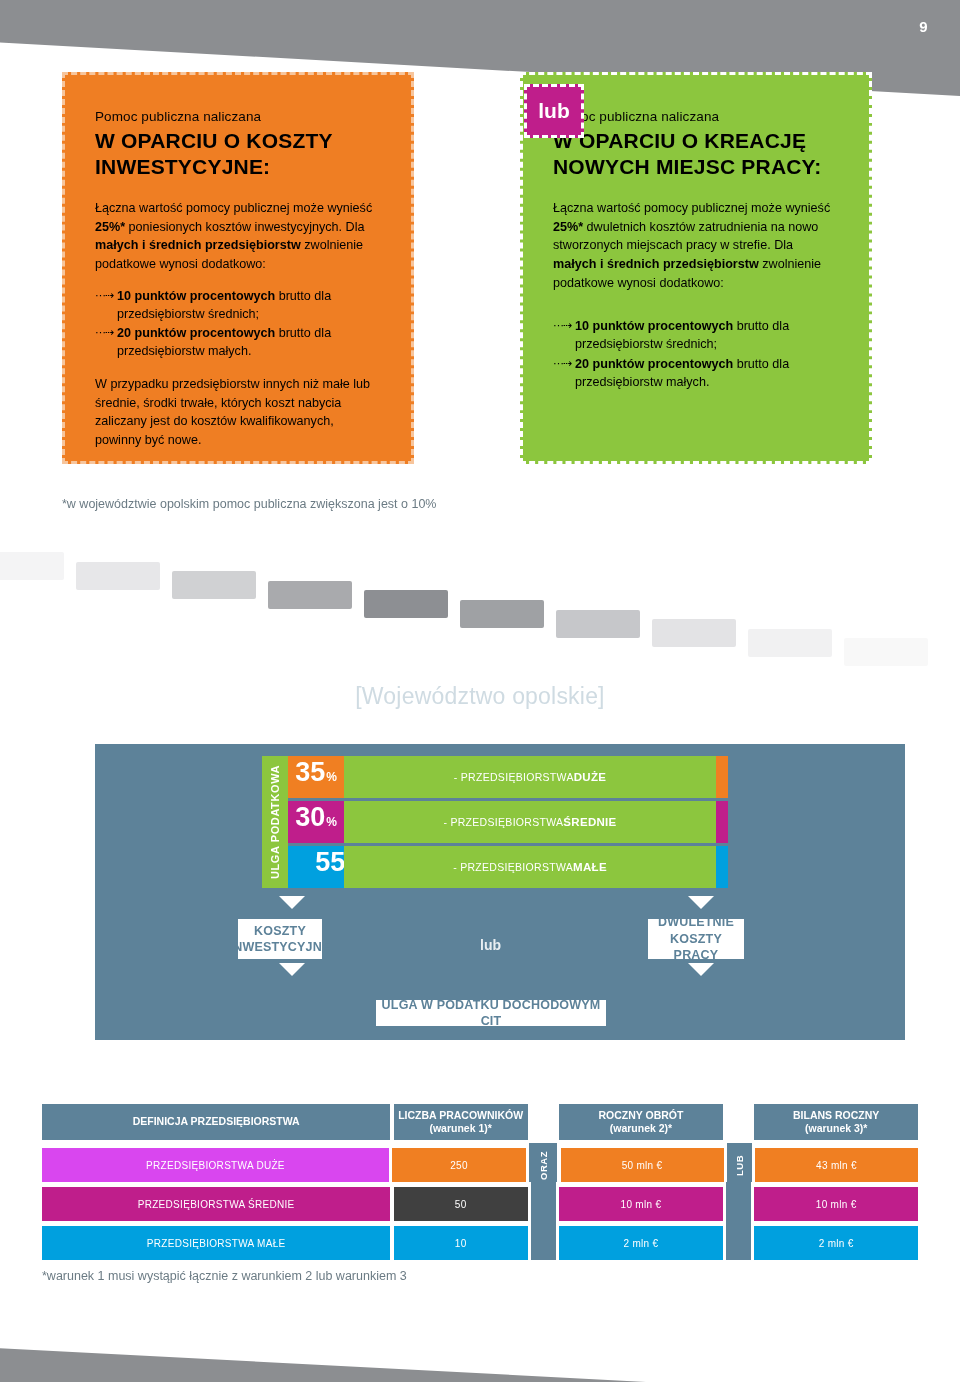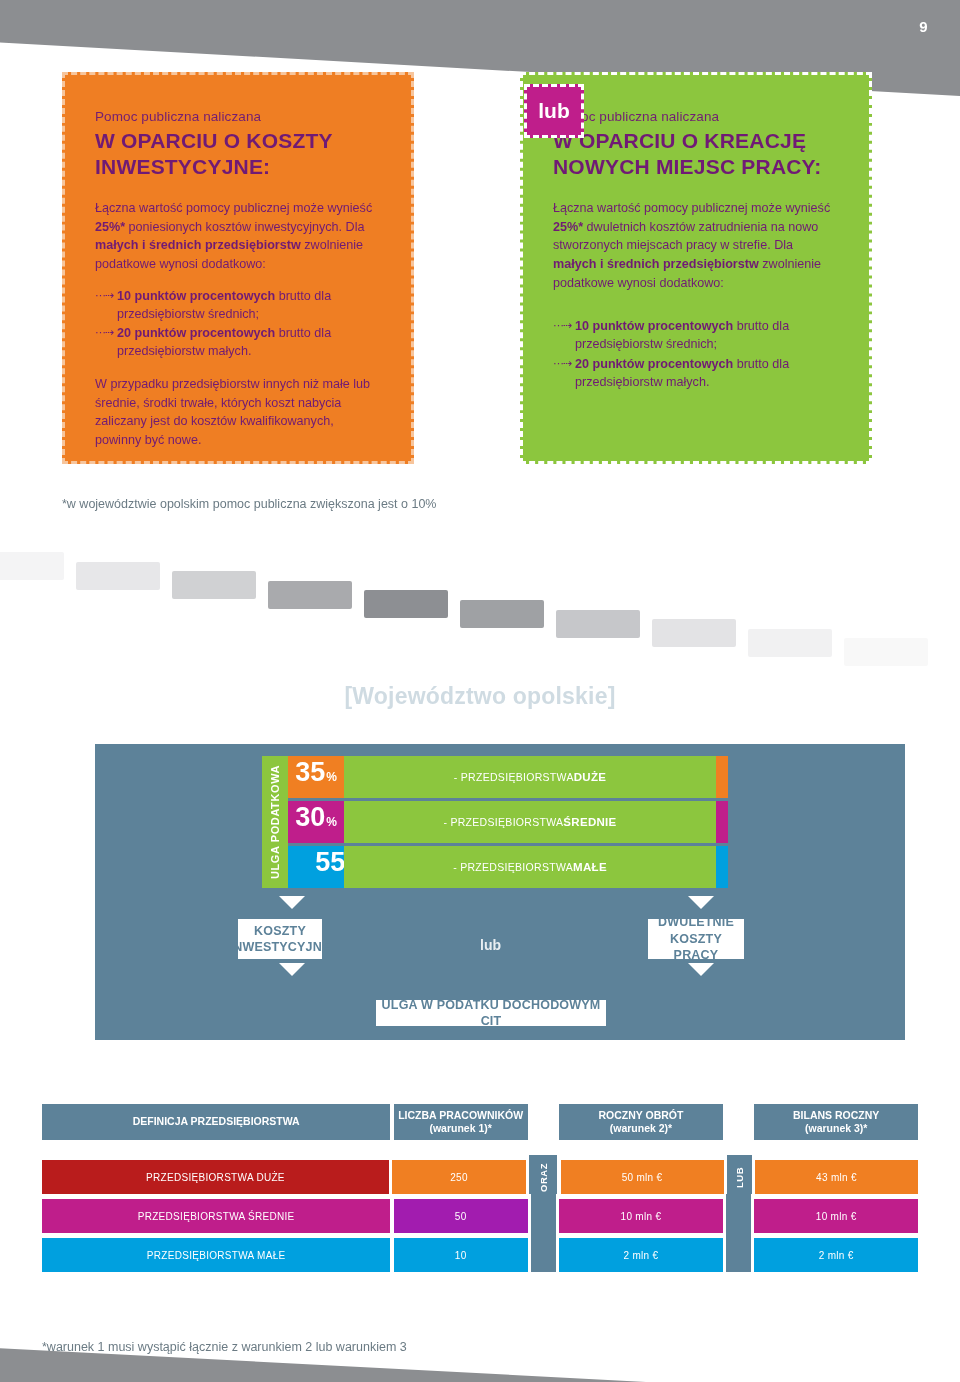--- a/index.html
+++ b/index.html
@@ -33,21 +33,21 @@
   .dashband{position:absolute;left:-20px;top:552px;width:1010px;height:120px;}
   .dseg{
     position:absolute;height:28px;width:84px;border-radius:2px;
   }
 
   
   .boxwrap{position:absolute;left:62px;top:72px;width:842px;height:400px;}
   .infobox{
     position:absolute;top:0;width:352px;height:392px;
     box-sizing:border-box;padding:34px 30px 20px 30px;
-    color:#701a75;
+    color:#000000;
   }
   .box-orange{left:0;background:#ef7e23;border:3px dashed rgba(255,255,255,.55);}
   .box-green{left:458px;background:#8cc63e;border:3px dashed #ffffff;}
 
   .kicker{font-size:13.5px;font-weight:400;letter-spacing:.1px;margin-bottom:4px;opacity:.97;}
   .bigtitle{font-size:21px;font-weight:bold;line-height:1.22;letter-spacing:.2px;margin:0 0 20px 0;}
   .body-p{font-size:12.6px;line-height:1.48;margin:0 0 14px 0;}
   .body-p b{font-weight:bold;}
   .bullets{margin:0;padding:0;list-style:none;}
   .bullets li{
@@ -67,21 +67,21 @@
     display:flex;align-items:center;justify-content:center;z-index:5;
   }
 
   .footnote1{
     position:absolute;left:62px;top:497px;font-size:12.5px;color:#6b7b84;
   }
 
   
   .charttitle{
     position:absolute;left:0;top:683px;width:960px;text-align:center;
-    font-size:23px;font-weight:bold;color:#cfdbe2;letter-spacing:.2px;
+    font-size:23px;font-weight:normal;color:#cfdbe2;letter-spacing:.2px;
   }
   .bluepanel{
     position:absolute;left:95px;top:744px;width:810px;height:296px;
     background:#5d8299;
   }
   .vlabel{
     position:absolute;left:262px;top:756px;width:26px;height:132px;
     background:#8cc63e;display:flex;align-items:center;justify-content:center;
   }
   .vlabel span{
@@ -116,21 +116,21 @@
     font-size:12.5px;font-weight:bold;line-height:1.32;letter-spacing:.2px;
     display:flex;align-items:center;justify-content:center;text-align:center;
   }
   .lubmid{
     position:absolute;color:#e8eef2;font-size:14px;font-weight:bold;
   }
 
   
   .tbl{position:absolute;left:42px;top:1104px;width:876px;}
   .trow{display:flex;align-items:stretch;margin-bottom:5px;height:34px;}
-  .trow.head{height:36px;margin-bottom:20px;}
+  .trow.head{height:36px;margin-bottom:8px;}
   .cell{
     display:flex;align-items:center;justify-content:center;text-align:center;
     color:#ffffff;box-sizing:border-box;
   }
   .c-def{width:396px;}
   .c-gap{width:4px;background:transparent;}
   .c-emp{width:152px;}
   .c-conn{width:28px;}
   .c-turn{width:186px;}
   .c-bal{width:186px;}
@@ -139,21 +139,21 @@
   .connlabel{
     background:#5d8299;width:28px;
     display:flex;align-items:center;justify-content:center;
   }
   .connlabel span{
     transform:rotate(-90deg);color:#ffffff;font-size:9.5px;font-weight:bold;
     letter-spacing:.5px;white-space:nowrap;
   }
   .rowtxt{font-size:10px;font-weight:500;letter-spacing:.3px;}
   .footnote2{
-    position:absolute;left:42px;top:1340px;font-size:12.5px;color:#6b7b84;
+    position:absolute;left:42px;top:1269px;font-size:12.5px;color:#6b7b84;
   }
 </style>
 </head>
 <body>
 
 <div class="page">
 
   <div class="topband2"></div>
   <div class="topband"></div>
   <div class="pagenum">9</div>
@@ -287,40 +287,40 @@
         <div>
             <div>BILANS ROCZNY</div>
             <div>(warunek 3)*</div>
           </div>
       </div>
     </div>
 
     <div id="tbody">
         <div style="position: relative;">
           <div class="trow">
-            <div class="cell c-def rowtxt" style="background: #b91c1c;">PRZEDSIĘBIORSTWA DUŻE</div>
+            <div class="cell c-def rowtxt" style="background: #d946ef;">PRZEDSIĘBIORSTWA DUŻE</div>
             <div class="c-gap"></div>
             <div class="cell c-emp rowtxt" style="background: rgb(240, 127, 34);">250</div>
             <div class="c-gap"></div>
             <div class="connlabel" style="margin-top: -5px; padding-top: 5px; box-sizing: border-box;">
               <span>ORAZ</span>
             </div>
             <div class="c-gap"></div>
             <div class="cell c-turn rowtxt" style="background: rgb(240, 127, 34);">50 mln €</div>
             <div class="c-gap"></div>
             <div class="connlabel" style="margin-top: -5px; padding-top: 5px; box-sizing: border-box;">
               <span>LUB</span>
             </div>
             <div class="c-gap"></div>
             <div class="cell c-bal rowtxt" style="background: rgb(240, 127, 34);">43 mln €</div>
           </div>
           <div class="trow">
             <div class="cell c-def rowtxt" style="background: rgb(191, 30, 139);">PRZEDSIĘBIORSTWA ŚREDNIE</div>
             <div class="c-gap"></div>
-            <div class="cell c-emp rowtxt" style="background: #a21caf;">50</div>
+            <div class="cell c-emp rowtxt" style="background: #404040;">50</div>
             <div class="c-gap"></div>
             <div class="connlabel" style="background: rgb(93, 130, 153); margin-top: -5px; padding-top: 5px; box-sizing: border-box;"></div>
             <div class="c-gap"></div>
             <div class="cell c-turn rowtxt" style="background: rgb(191, 30, 139);">10 mln €</div>
             <div class="c-gap"></div>
             <div class="connlabel" style="background: rgb(93, 130, 153); margin-top: -5px; padding-top: 5px; box-sizing: border-box;"></div>
             <div class="c-gap"></div>
             <div class="cell c-bal rowtxt" style="background: rgb(191, 30, 139);">10 mln €</div>
           </div>
           <div class="trow">

